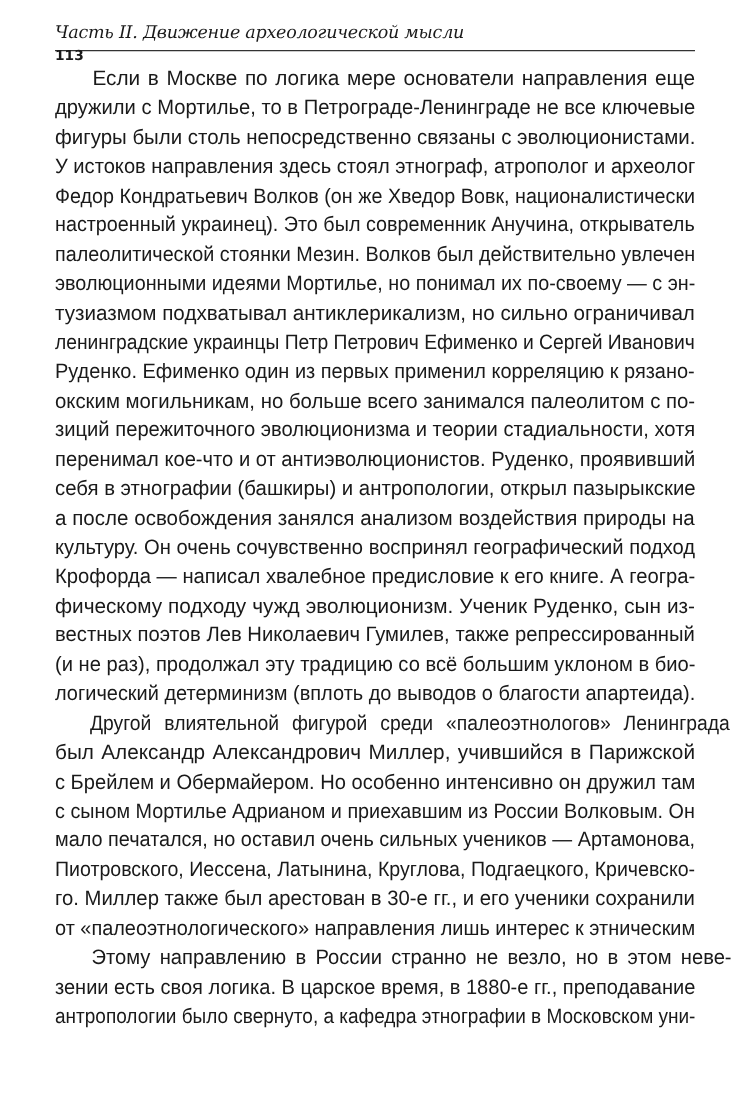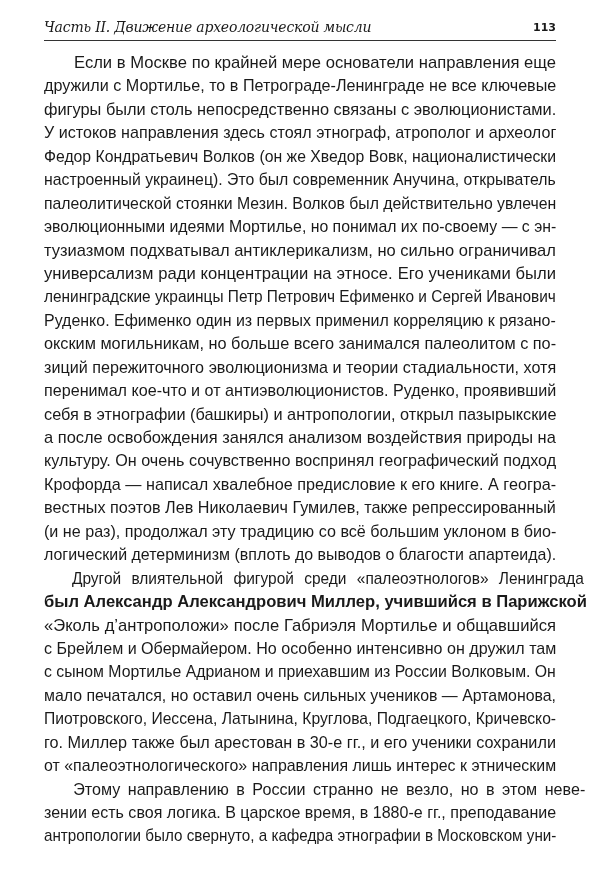--- a/index.html
+++ b/index.html
@@ -1,67 +1,66 @@
 <!DOCTYPE html>
 <html><head>
 <meta charset="utf-8">
 <style>
   html, body { margin: 0; padding: 0; background: #ffffff; }
   body { width: 600px; height: 896px; overflow: hidden; position: relative;
          font-family: "Liberation Sans", "DejaVu Sans", sans-serif; color: #1a1a1a; }
   .page { position: absolute; left: 44px; top: 0; width: 512px; }
   .running-head { position: absolute; left: 0; top: 18px; width: 512px; height: 22px;
-                  border-bottom: 1.5px solid #333; display: flex; justify-content: space-between; align-items: center; }
+                  border-bottom: 1.5px solid #333; display: flex; justify-content: space-between; align-items: flex-start; flex-direction: column; }
   .running-title { font-family: "DejaVu Serif", "Liberation Serif", serif; font-style: italic; font-size: 14px; padding-bottom: 4px; letter-spacing: -0.2px; }
   .page-number { font-family: "DejaVu Sans", sans-serif; font-weight: bold; font-size: 11px; padding-bottom: 3px; }
   .body-text { position: absolute; left: 0; top: 51px; width: 512px; font-size: 16.6px; line-height: 23.45px; }
   .line { display: block; white-space: nowrap; text-align: justify; text-align-last: justify; height: 23.45px; }
   .line.last { text-align-last: left; }
   .line.indent { padding-left: 30px; }
 </style>
 </head>
 <body>
 
 <div class="page">
   <div class="running-head">
     <span class="running-title">Часть II. Движение археологической мысли</span>
     <span class="page-number">113</span>
   </div>
 
   <div class="body-text">
 
     <div>
-      <span class="line indent" style="display: block; width: auto;">Если в Москве по крайней мере основатели направления еще</span>
+      <span class="line indent" style="display: block; width: auto;">Если в Москве по логика мере основатели направления еще</span>
       <span class="line" style="display: block; width: 527px; transform-origin: left center; transform: scaleX(0.972);">дружили с Мортилье, то в Петрограде-Ленинграде не все ключевые</span>
       <span class="line" style="display: block; width: 520px; transform-origin: left center; transform: scaleX(0.985);">фигуры были столь непосредственно связаны с эволюционистами.</span>
       <span class="line" style="display: block; width: 528px; transform-origin: left center; transform: scaleX(0.97);">У истоков направления здесь стоял этнограф, атрополог и археолог</span>
       <span class="line" style="display: block; width: 539px; transform-origin: left center; transform: scaleX(0.95);">Федор Кондратьевич Волков (он же Хведор Вовк, националистически</span>
       <span class="line" style="display: block; width: 537px; transform-origin: left center; transform: scaleX(0.953);">настроенный украинец). Это был современник Анучина, открыватель</span>
       <span class="line" style="display: block; width: 538px; transform-origin: left center; transform: scaleX(0.952);">палеолитической стоянки Мезин. Волков был действительно увлечен</span>
       <span class="line" style="display: block; width: 537px; transform-origin: left center; transform: scaleX(0.953);">эволюционными идеями Мортилье, но понимал их по-своему — с эн-</span>
       <span class="line" style="display: block; width: 515px; transform-origin: left center; transform: scaleX(0.994);">тузиазмом подхватывал антиклерикализм, но сильно ограничивал</span>
-      <span class="line" style="display: block; width: auto;">универсализм ради концентрации на этносе. Его учениками были</span>
       <span class="line" style="display: block; width: 551px; transform-origin: left center; transform: scaleX(0.929);">ленинградские украинцы Петр Петрович Ефименко и Сергей Иванович</span>
       <span class="line" style="display: block; width: 532px; transform-origin: left center; transform: scaleX(0.962);">Руденко. Ефименко один из первых применил корреляцию к рязано-</span>
       <span class="line" style="display: block; width: 522px; transform-origin: left center; transform: scaleX(0.981);">окским могильникам, но больше всего занимался палеолитом с по-</span>
       <span class="line" style="display: block; width: 527px; transform-origin: left center; transform: scaleX(0.972);">зиций пережиточного эволюционизма и теории стадиальности, хотя</span>
       <span class="line" style="display: block; width: 527px; transform-origin: left center; transform: scaleX(0.972);">перенимал кое-что и от антиэволюционистов. Руденко, проявивший</span>
       <span class="line" style="display: block; width: 522px; transform-origin: left center; transform: scaleX(0.981);">себя в этнографии (башкиры) и антропологии, открыл пазырыкские</span>
       <span class="line" style="display: block; width: 517px; transform-origin: left center; transform: scaleX(0.99);">а после освобождения занялся анализом воздействия природы на</span>
       <span class="line" style="display: block; width: 526px; transform-origin: left center; transform: scaleX(0.973);">культуру. Он очень сочувственно воспринял географический подход</span>
       <span class="line" style="display: block; width: 525px; transform-origin: left center; transform: scaleX(0.975);">Крофорда — написал хвалебное предисловие к его книге. А геогра-</span>
+      <span class="line" style="display: block; width: auto;">фическому подходу чужд эволюционизм. Ученик Руденко, сын из-</span>
       <span class="line" style="display: block; width: 525px; transform-origin: left center; transform: scaleX(0.975);">вестных поэтов Лев Николаевич Гумилев, также репрессированный</span>
       <span class="line" style="display: block; width: 527px; transform-origin: left center; transform: scaleX(0.972);">(и не раз), продолжал эту традицию со всё большим уклоном в био-</span>
       <span class="line last" style="display: block; width: 532px; transform-origin: left center; transform: scaleX(0.962);">логический детерминизм (вплоть до выводов о благости апартеида).</span>
     </div>
 
     <div>
       <span class="line indent" style="display: block; width: 549.178px; transform-origin: left center; transform: scaleX(0.932);">Другой влиятельной фигурой среди «палеоэтнологов» Ленинграда</span>
-      <span class="line" style="display: block; width: auto; font-weight: bold;">был Александр Александрович Миллер, учившийся в Парижской</span>
-      <span class="line" style="display: block; width: auto;">«Эколь д’антроположи» после Габриэля Мортилье и общавшийся</span>
+      <span class="line" style="display: block; width: auto;">был Александр Александрович Миллер, учившийся в Парижской</span>
       <span class="line" style="display: block; width: 529px; transform-origin: left center; transform: scaleX(0.968);">с Брейлем и Обермайером. Но особенно интенсивно он дружил там</span>
       <span class="line" style="display: block; width: 537px; transform-origin: left center; transform: scaleX(0.953);">с сыном Мортилье Адрианом и приехавшим из России Волковым. Он</span>
       <span class="line" style="display: block; width: 535px; transform-origin: left center; transform: scaleX(0.957);">мало печатался, но оставил очень сильных учеников — Артамонова,</span>
       <span class="line" style="display: block; width: 543px; transform-origin: left center; transform: scaleX(0.943);">Пиотровского, Иессена, Латынина, Круглова, Подгаецкого, Кричевско-</span>
       <span class="line" style="display: block; width: 524px; transform-origin: left center; transform: scaleX(0.977);">го. Миллер также был арестован в 30-е гг., и его ученики сохранили</span>
       <span class="line" style="display: block; width: 534px; transform-origin: left center; transform: scaleX(0.959);">от «палеоэтнологического» направления лишь интерес к этническим</span>
     </div>
 
     <div>
       <span class="line indent" style="display: block; width: 526.871px; transform-origin: left center; transform: scaleX(0.972);">Этому направлению в России странно не везло, но в этом неве-</span>

